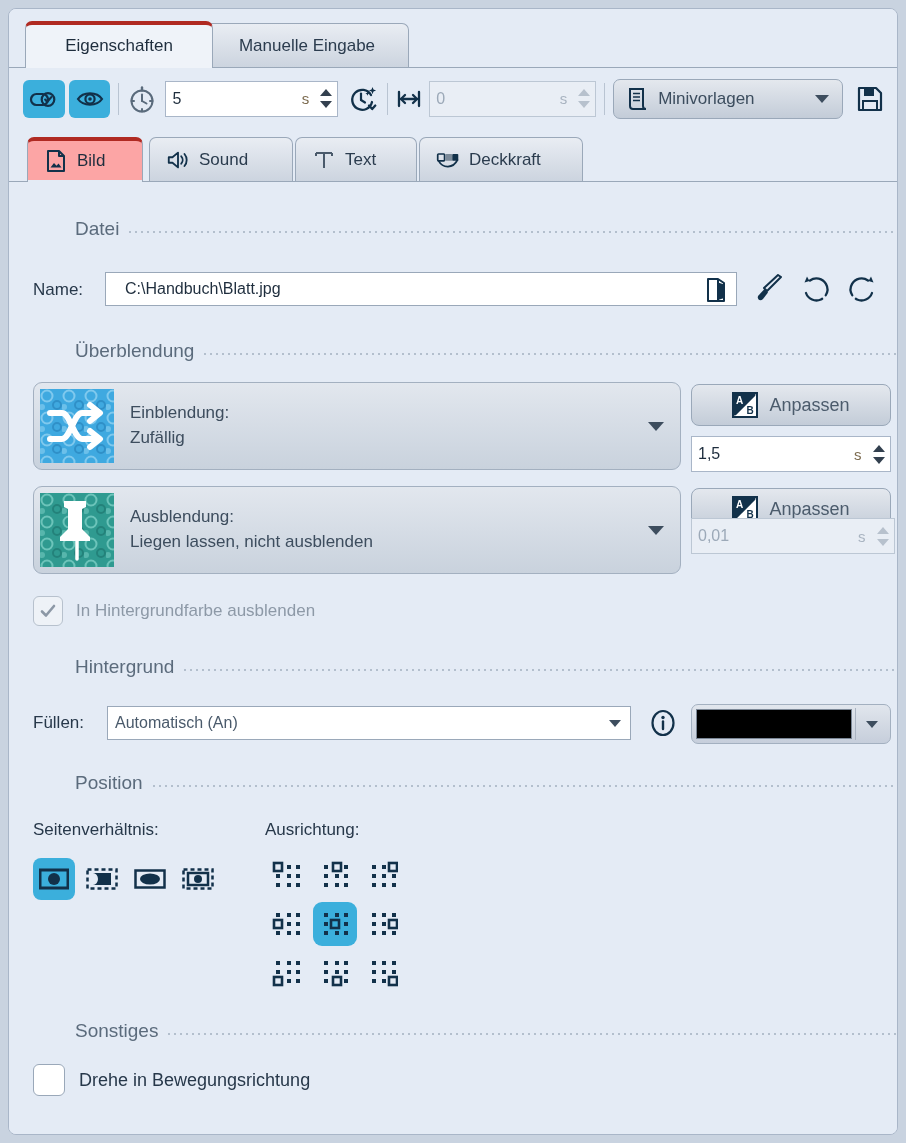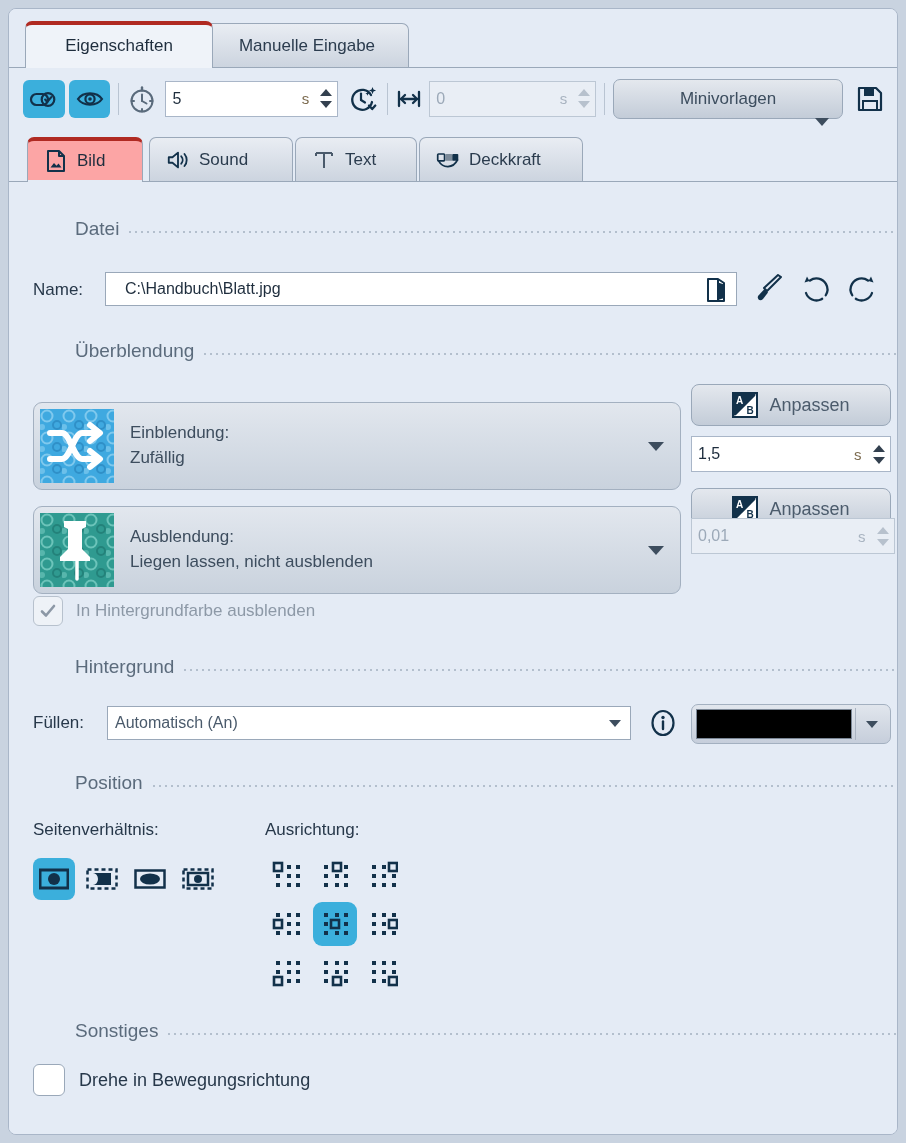--- a/index.html
+++ b/index.html
@@ -147,21 +147,21 @@
     padding-left:19px; font-size:16px; color:#1e2d3d;
   }
 
   .iconbtn { cursor:pointer; display:block; }
 
   
   .trow {
     position:absolute; height:88px; width:648px; left:24px;
     background:linear-gradient(#e2e7ee,#c9d2dd);
     border:1px solid #a3b0c0; border-radius:9px;
-    display:flex; align-items:center;margin-top:20px;
+    display:flex; align-items:center;
   }
   .thumb { width:74px; height:74px; margin-left:6px; flex:0 0 auto; }
   .trow-txt { margin-left:16px; font-size:17px; color:#3d4d5e; line-height:1.45; }
   .trow-arrow { margin-left:auto; margin-right:16px;
     width:0;height:0;border-left:8px solid transparent;border-right:8px solid transparent;border-top:9px solid #3d4d5e;}
 
   .apbtn {
     position:absolute; left:682px; width:200px; height:42px;
     border-radius:8px; background:linear-gradient(#e4e8ee,#c3ccd8);
     border:1px solid #9aa8b9;
@@ -287,21 +287,21 @@
       <input type="text" disabled="" value="0" style="">
       <span class="unit">s</span>
       <span class="arrows">
         <span class="ar-up"></span>
         <span class="ar-dn"></span>
       </span>
     </div>
 
     <div class="tb-sep"></div>
 
-    <div class="gbtn" style="width:236px;justify-content:flex-start;flex-direction:column;">
+    <div class="gbtn" style="width:236px;justify-content:flex-start;">
       <svg width="22" height="24" viewBox="0 0 22 24">
         <path d="M3 2 h13 v17 a3 3 0 0 0 3 3 H6 a3 3 0 0 1 -3 -3 Z" fill="none" stroke="#12314a" stroke-width="2"></path>
         <line x1="6" y1="6.5" x2="13" y2="6.5" stroke="#12314a" stroke-width="1.7"></line>
         <line x1="6" y1="10" x2="13" y2="10" stroke="#12314a" stroke-width="1.7"></line>
         <line x1="6" y1="13.5" x2="13" y2="13.5" stroke="#12314a" stroke-width="1.7"></line>
       </svg>
       <span>Minivorlagen</span>
       <span style="margin-left:auto;width:0;height:0;border-left:7px solid transparent;border-right:7px solid transparent;border-top:8px solid #3d4d5e;"></span>
     </div>
 

